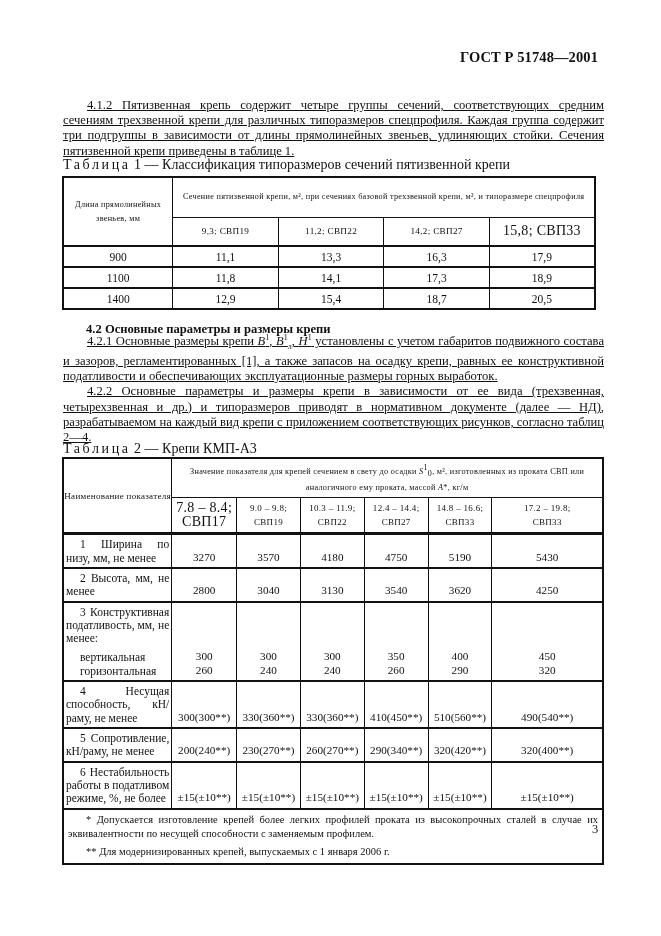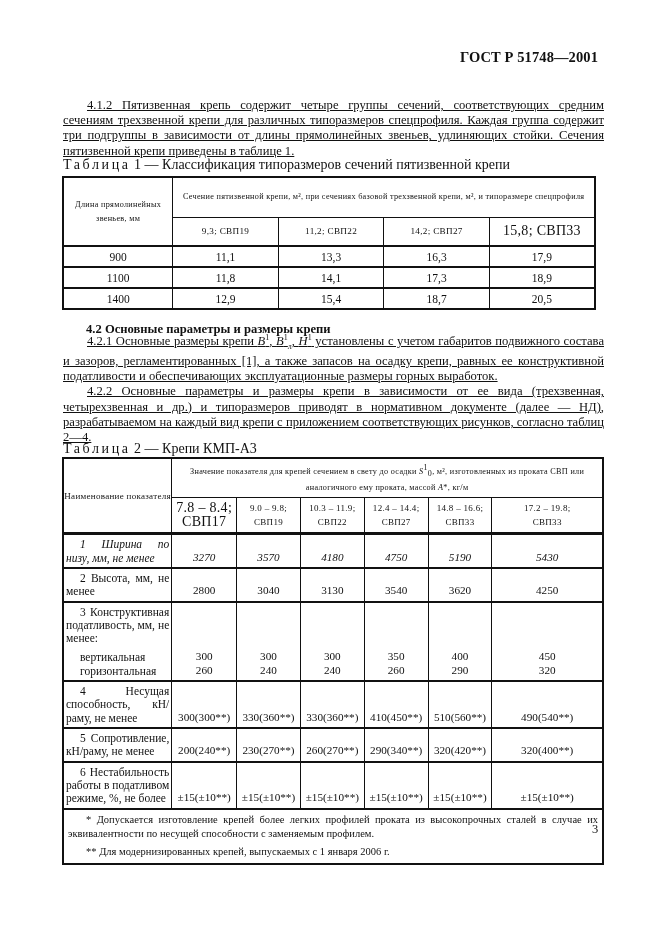--- a/index.html
+++ b/index.html
@@ -150,21 +150,21 @@
     <td class="hsmall" style="font-size:9px;">
           <div>14.8 – 16.6;</div>
           <div>СВП33</div>
         </td>
     <td class="hsmall" style="font-size:9px;">
           <div>17.2 – 19.8;</div>
           <div>СВП33</div>
         </td>
   </tr>
 
-  <tr class="r" style="height:33px;font-style:italic;">
+  <tr class="r" style="height:33px;">
     <td class="name"><span class="ind"></span><span>1</span> <span>Ширина по низу, мм, не менее</span></td>
     <td class="val">3270</td>
     <td class="val">3570</td>
     <td class="val">4180</td>
     <td class="val">4750</td>
     <td class="val">5190</td>
     <td class="val">5430</td>
   </tr>
 
   <tr class="r" style="height:33px;">

